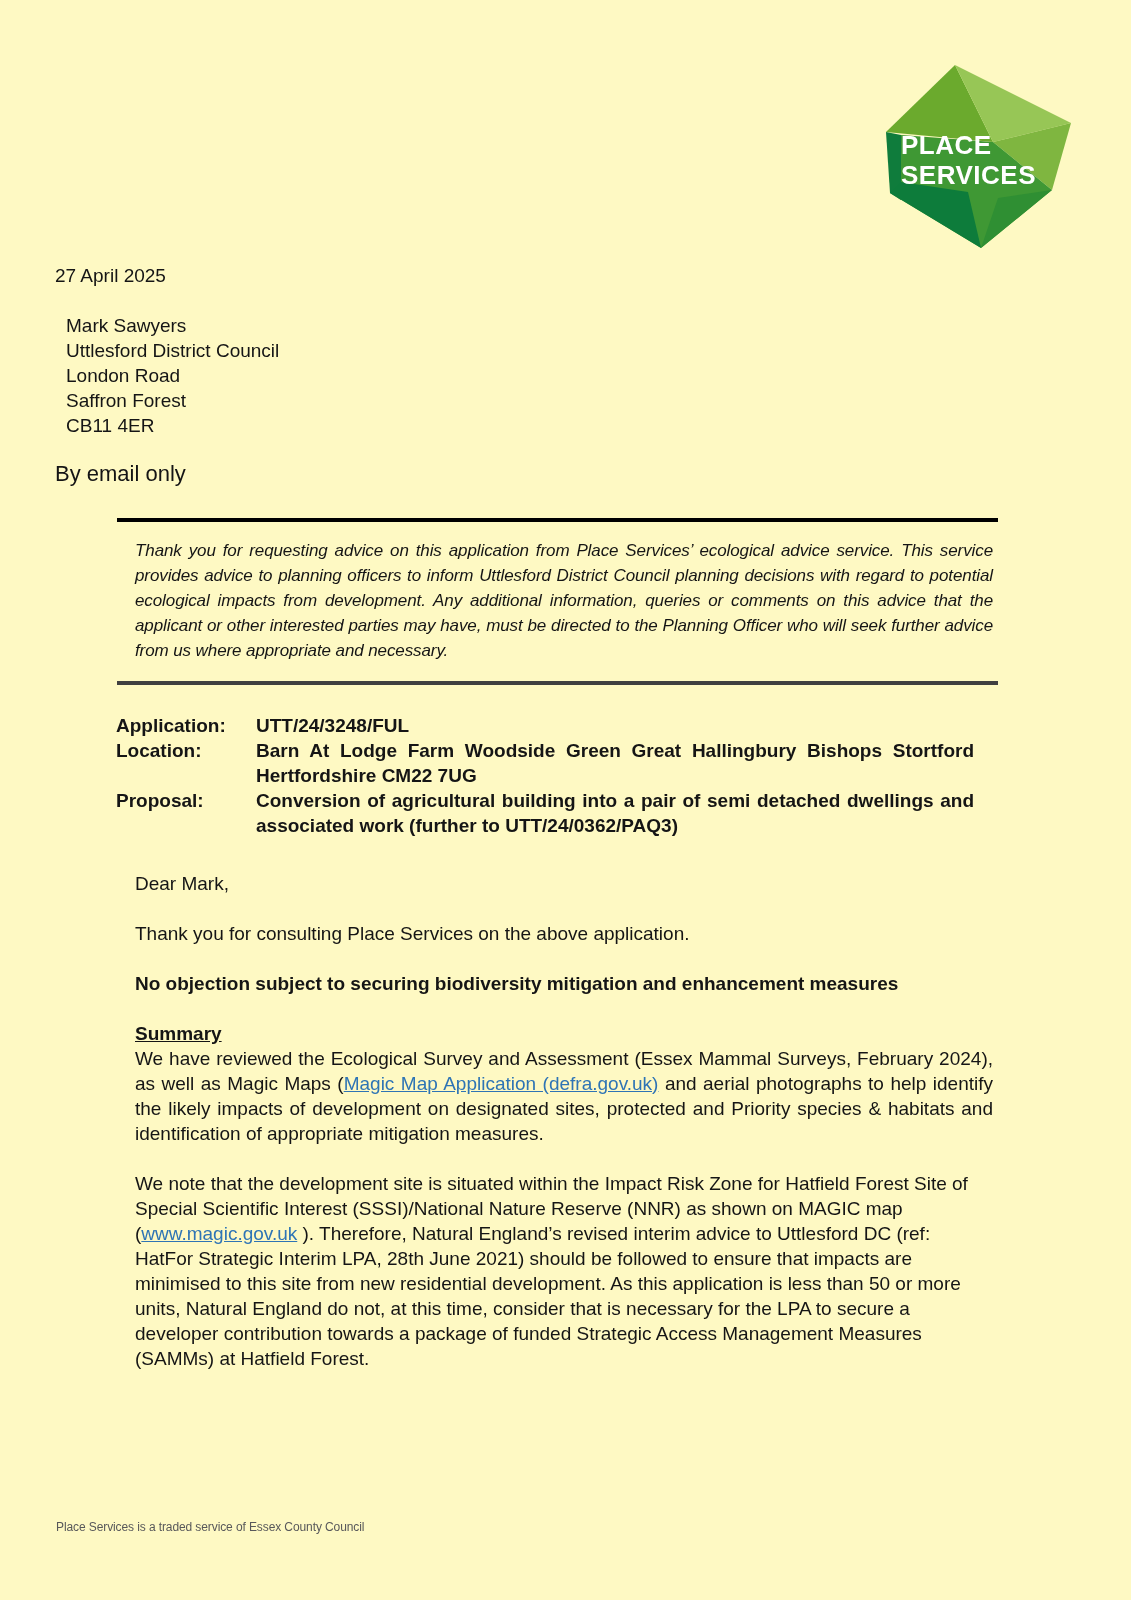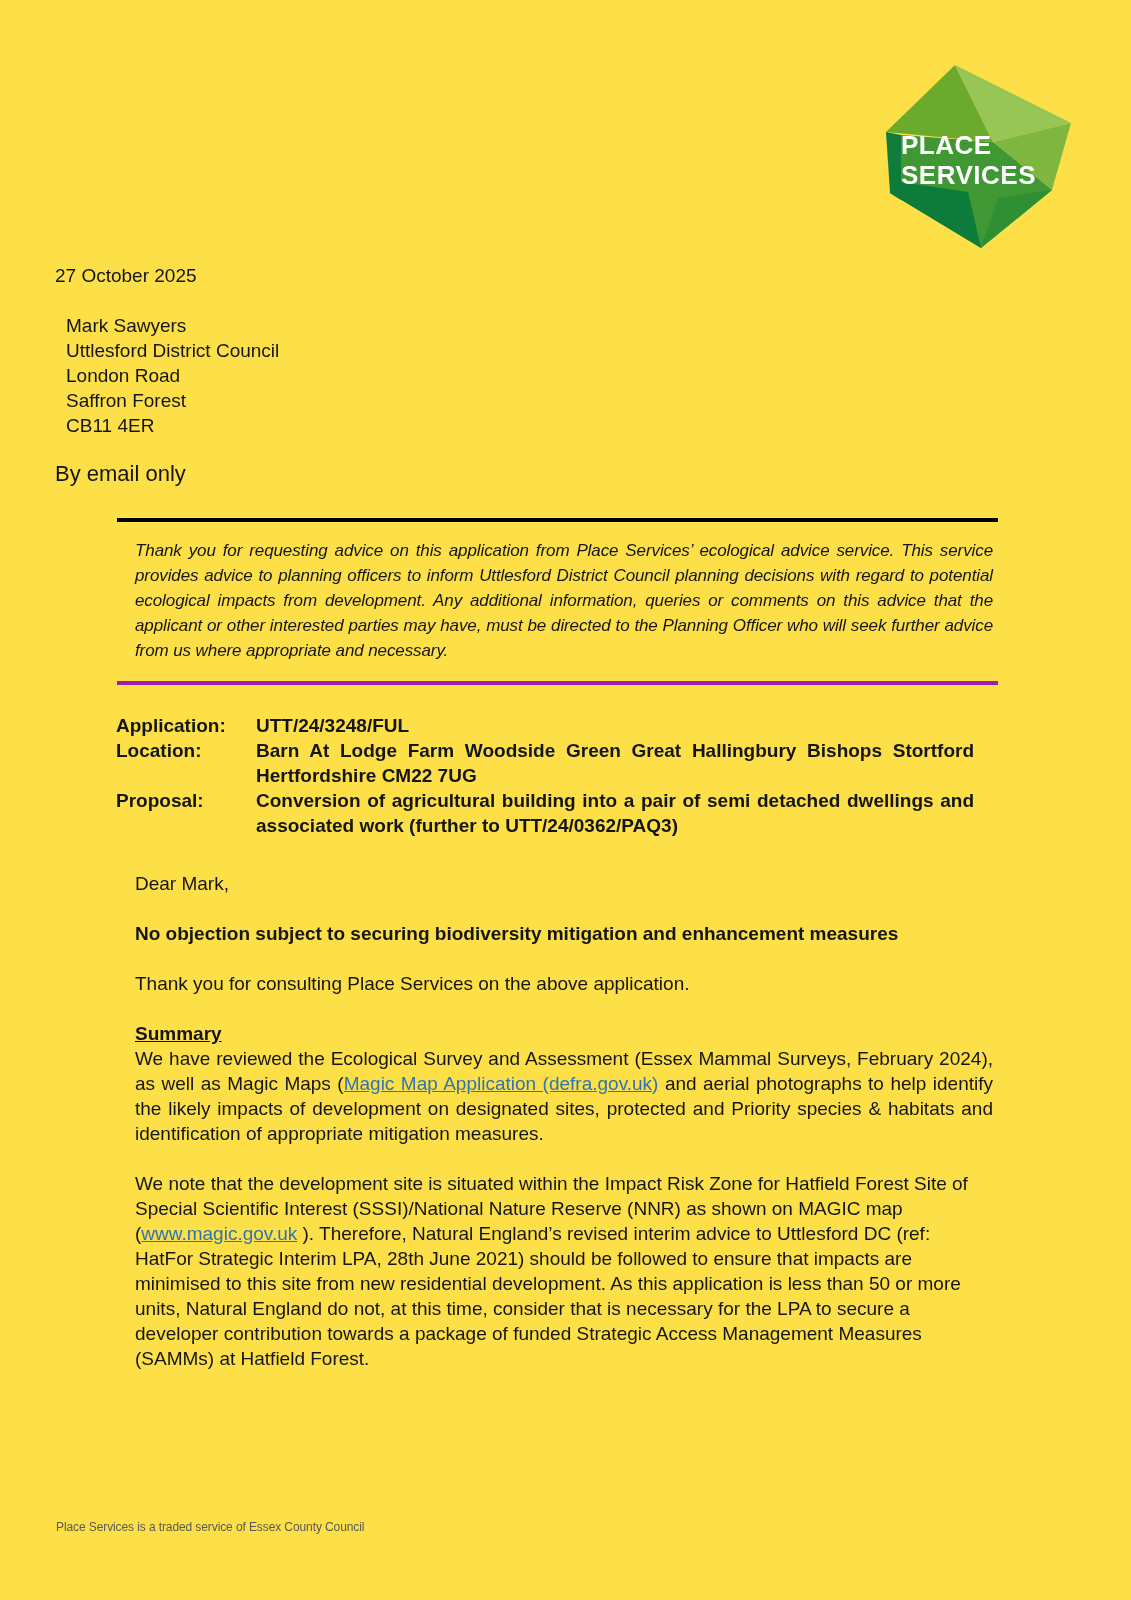--- a/index.html
+++ b/index.html
@@ -4,21 +4,21 @@
 <style>
   html, body { margin: 0; padding: 0; }
   body {
     width: 1131px; height: 1600px;
     background: #ffffff;
     font-family: "Liberation Sans", sans-serif;
     color: #151515;
     position: relative;
     overflow: hidden;
   }
-  .page { position: relative; width: 1131px; height: 1600px; background: #fde047; }
+  .page { position: relative; width: 1131px; height: 1600px; background: #fef9c3; }
 
   
   .logo { position: absolute; top: 30px; left: 848px; width: 242px; height: 232px; }
   .logo text {
     font-family: "Liberation Sans", sans-serif;
     font-weight: bold;
     fill: #ffffff;
     font-size: 26px;
     letter-spacing: 0.5px;
   }
@@ -28,21 +28,21 @@
   .address-block { position: absolute; top: 313px; left: 55px; font-size: 19px; line-height: 25px; margin-left: 11px; }
   .delivery-line { position: absolute; top: 461px; left: 55px; font-size: 22px; line-height: 25px; }
 
   
   .flow { position: absolute; top: 518px; left: 0; width: 1131px; font-size: 19px; line-height: 25px; }
 
   .notice-block {
     margin-left: 117px;
     width: 858px;
     border-top: 4px solid #000;
-    border-bottom: 4px solid #a21caf;
+    border-bottom: 4px solid #404040;
     padding: 16px 5px 18px 18px;
   }
   .notice-text {
     font-style: italic;
     font-size: 17px;
     line-height: 25px;
     letter-spacing: -0.1px;
     text-align: justify;
     margin: 0;
   }
@@ -95,21 +95,21 @@
     <polygon points="107,35 145,112 223,93" fill="#97C656"></polygon>
     <polygon points="223,93 145,112 204,160" fill="#7FB640"></polygon>
     <polygon points="38,102 53,105 53,170 42,163" fill="#0F7C3C"></polygon>
     <polygon points="53,105 145,112 204,160 133,218 42,163 53,170" fill="#3F9834"></polygon>
     <polygon points="42,163 133,218 120,162 53,152" fill="#0D7C3B"></polygon>
     <polygon points="204,160 133,218 150,168" fill="#2F8F33"></polygon>
     <text x="53" y="124">PLACE</text>
     <text x="53" y="154">SERVICES</text>
   </svg>
 
-  <div class="date-line">27 October 2025</div>
+  <div class="date-line">27 April 2025</div>
 
   <div class="address-block">
     <div>Mark Sawyers</div>
     <div>Uttlesford District Council</div>
     <div>London Road</div>
     <div>Saffron Forest</div>
     <div>CB11 4ER</div>
   </div>
 
   <div class="delivery-line">By email only</div>
@@ -124,23 +124,23 @@
       <div class="label">Application:</div>
       <div class="value">UTT/24/3248/FUL</div>
       <div class="label">Location:</div>
       <div class="value">Barn At Lodge Farm Woodside Green Great Hallingbury Bishops Stortford Hertfordshire CM22 7UG</div>
       <div class="label">Proposal:</div>
       <div class="value">Conversion of agricultural building into a pair of semi detached dwellings and associated work (further to UTT/24/0362/PAQ3)</div>
     </div>
 
     <div class="para first-after-app">Dear Mark,</div>
 
+    <div class="para">Thank you for consulting Place Services on the above application.</div>
+
     <div class="para bold">No objection subject to securing biodiversity mitigation and enhancement measures</div>
-
-    <div class="para">Thank you for consulting Place Services on the above application.</div>
 
     <div class="section-heading">Summary</div>
 
     <div class="para justified no-gap">
       <span>We have reviewed the Ecological Survey and Assessment (Essex Mammal Surveys, February 2024), as well as Magic Maps (</span><a class="inline-link">Magic Map Application (defra.gov.uk)</a><span> and aerial photographs to help identify the likely impacts of development on designated sites, protected and Priority species &amp; habitats and identification of appropriate mitigation measures.</span>
     </div>
 
     <div class="para">
       <span>We note that the development site is situated within the Impact Risk Zone for Hatfield Forest Site of Special Scientific Interest (SSSI)/National Nature Reserve (NNR) as shown on MAGIC map (</span><a class="inline-link">www.magic.gov.uk</a><span> ). Therefore, Natural England’s revised interim advice to Uttlesford DC (ref: HatFor Strategic Interim LPA, 28th June 2021) should be followed to ensure that impacts are minimised to this site from new residential development. As this application is less than 50 or more units, Natural England do not, at this time, consider that is necessary for the LPA to secure a developer contribution towards a package of funded Strategic Access Management Measures (SAMMs) at Hatfield Forest.</span>
     </div>

